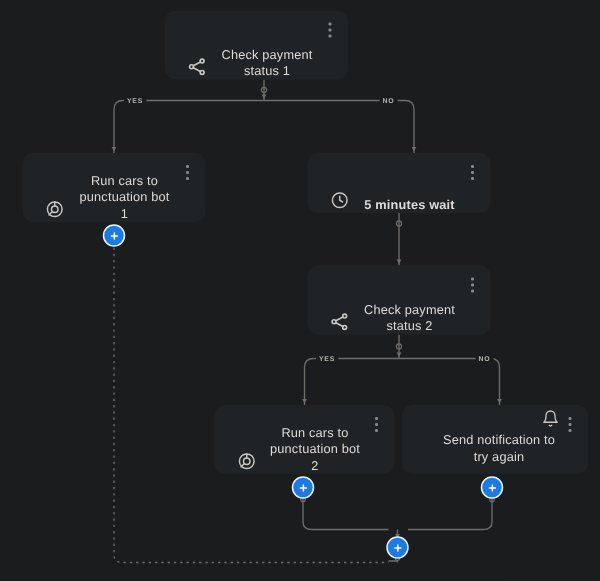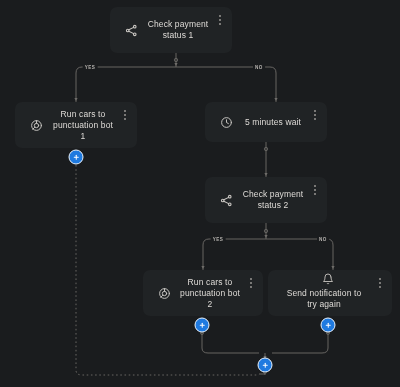--- a/index.html
+++ b/index.html
@@ -22,21 +22,21 @@
     width: 400px;
     height: 387px;
     pointer-events: none;
   }
   .node {
     position: absolute;
     background: #202325;
     border-radius: 7px;
     box-sizing: border-box;
     display: flex;
-    align-items: center;
+    align-items: flex-end;
     padding: 0 10px;
   }
   .node-icon {
     width: 18px;
     height: 18px;
     flex: 0 0 18px;
     margin-right: 6px;
     margin-left: 2px;
     display: flex;
     align-items: center;
@@ -189,21 +189,21 @@
     </span>
     <span class="node-label">Run cars to
 punctuation bot 1</span>
     <span class="kebab">
         <i></i>
         <i></i>
         <i></i>
       </span>
   </div>
 
-  <div class="node" style="left:205px; top:102px; width:122px; height:40px;">
+  <div class="node" style="left:205px; top:102px; width:122px; height:40px;font-weight:bold;">
     <span class="node-icon">
       <svg width="13" height="13" viewBox="0 0 24 24" fill="none" stroke="currentColor" stroke-width="1.8" stroke-linecap="round" stroke-linejoin="round">
         <circle cx="12" cy="12" r="9"></circle>
           <polyline points="12 7 12 12 15.5 14"></polyline>
       </svg>
     </span>
     <span class="node-label">5 minutes wait</span>
     <span class="kebab">
         <i></i>
         <i></i>

